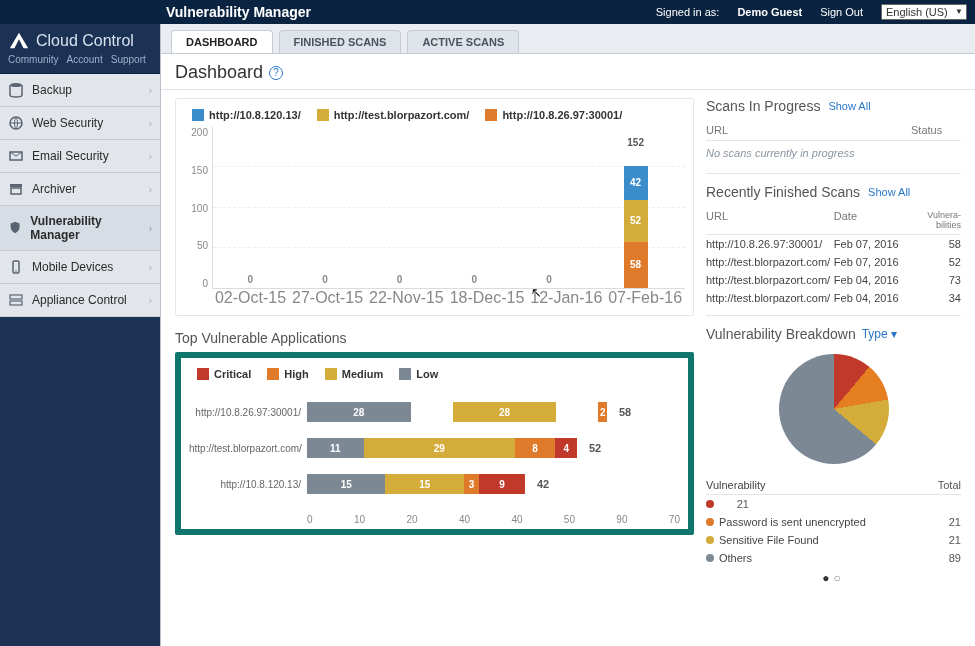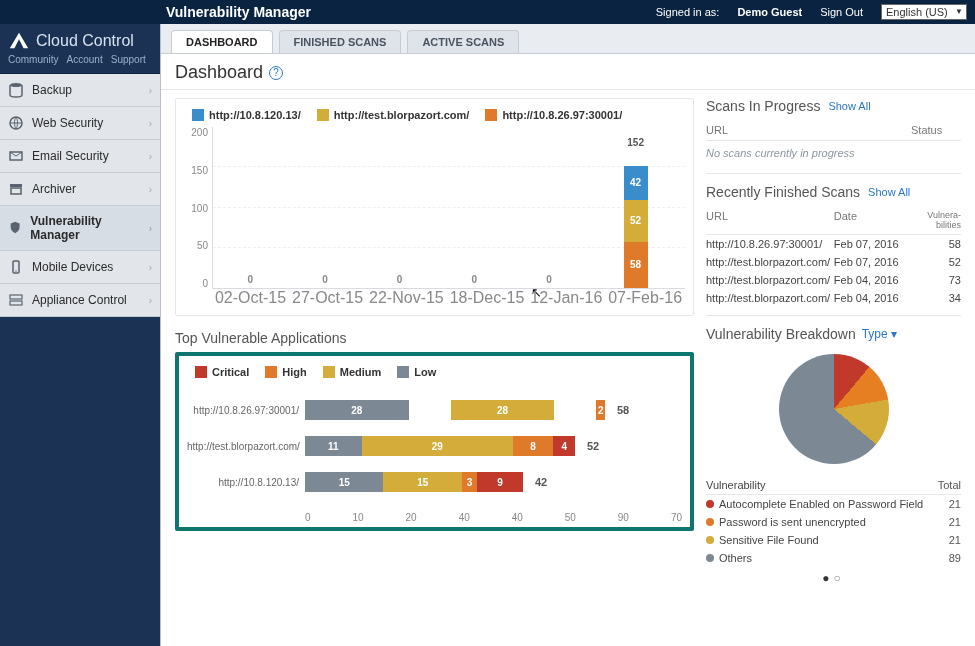--- a/index.html
+++ b/index.html
@@ -57,21 +57,21 @@
 .grid-line { position: absolute; left: 0; right: 0; border-top: 1px dashed #eceff3; }
 .bar-slot { display: flex; flex-direction: column; align-items: center; height: 100%; justify-content: flex-end; position: relative; }
 .bar-stack { width: 24px; display: flex; flex-direction: column-reverse; }
 .seg { width: 100%; display: flex; align-items: center; justify-content: center; color: #fff; font-size: 10px; font-weight: 700; }
 .bar-total { position: absolute; top: -2px; font-size: 10px; color: #555; font-weight: 700; }
 .x-ticks { position: absolute; left: 28px; right: 0; bottom: 0; display: flex; justify-content: space-around; font-size: 16px; color: #888; }
 .zero-label { position: absolute; font-size: 10px; color: #888; font-weight: 700; bottom: 3px; }
 
 
 .tva { }
-.tva-chart { border: 4px solid #0f766e; border-radius: 2px; padding: 8px 8px 4px 8px; }
+.tva-chart { border: 6px solid #0f766e; border-radius: 2px; padding: 8px 8px 4px 8px; }
 .tva-row { display: flex; align-items: center; gap: 6px; margin: 16px 0; font-size: 10px; }
 .tva-label { width: 112px; text-align: right; color: #666; font-size: 10px; }
 .tva-bar { flex: 1; height: 20px; display: flex; position: relative; }
 .tva-seg { height: 100%; display: flex; align-items: center; justify-content: center; color: #fff; font-size: 10px; font-weight: 700; }
 .tva-total { margin-left: 6px; color: #555; font-weight: 700; font-size: 11px; }
 .tva-x { display: flex; justify-content: space-between; font-size: 10px; color: #888; padding: 4px 0 0 118px; }
 
 
 .table { font-size: 11px; }
 .table-head { display: flex; padding: 4px 0; color: #777; border-bottom: 1px solid #e3e7ec; }
@@ -407,21 +407,20 @@
             <div class="pie-wrap">
               <div class="pie"></div>
             </div>
             <div class="vb-table">
               <div class="vb-head">
                   <span class="vb-name">Vulnerability</span>
                   <span class="vb-total">Total</span>
                 </div>
               <div class="vb-row">
                   <span class="vb-dot" style="background:#c0392b"></span>
-                  <span class="vb-name">Autocomplete Enabled on Password Field</span>
                   <span class="vb-total">21</span>
                 </div>
               <div class="vb-row">
                   <span class="vb-dot" style="background:#e07a2b"></span>
                   <span class="vb-name">Password is sent unencrypted</span>
                   <span class="vb-total">21</span>
                 </div>
               <div class="vb-row">
                   <span class="vb-dot" style="background:#d4ac3a"></span>
                   <span class="vb-name">Sensitive File Found</span>

